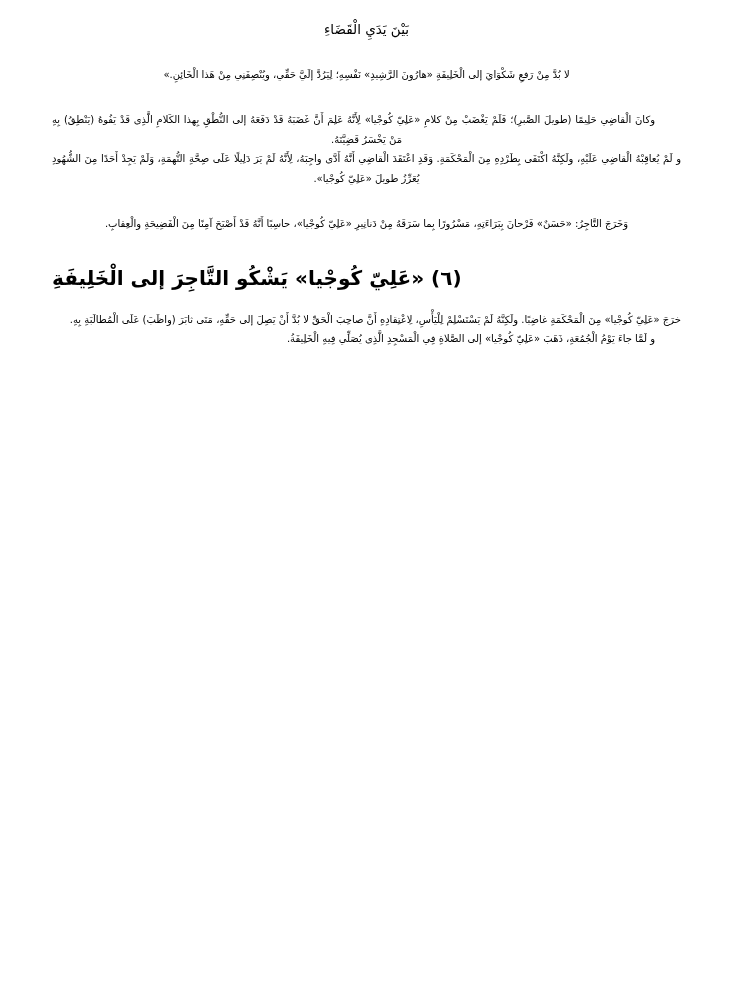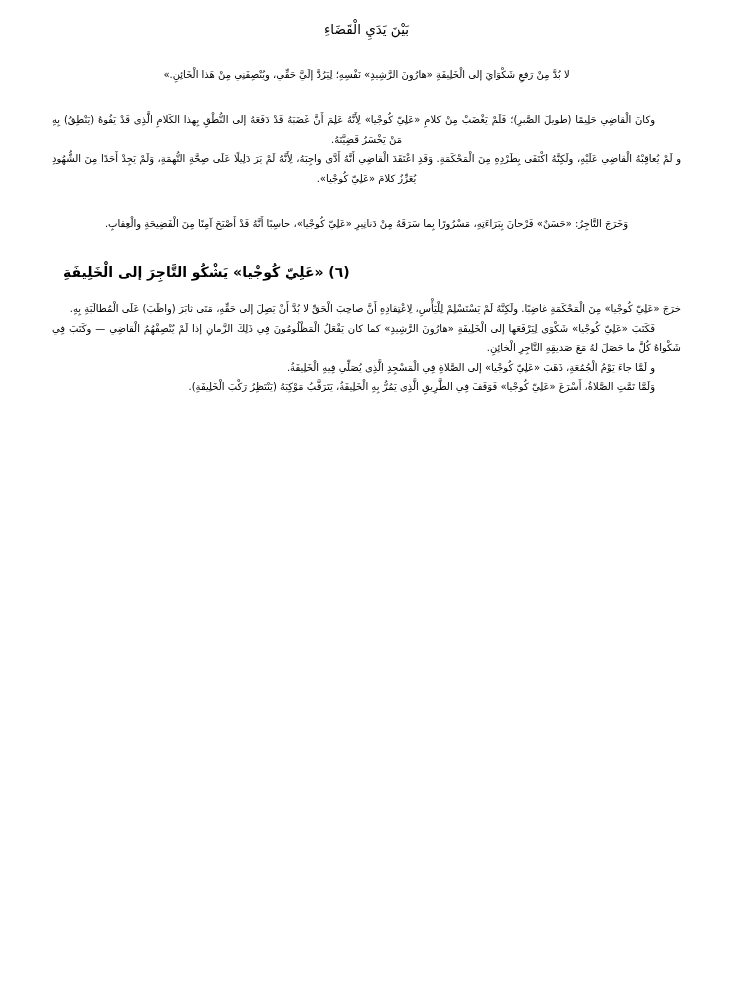--- a/index.html
+++ b/index.html
@@ -40,24 +40,24 @@
   p.para.first-block {
     text-align-last: center;
   }
   .block {
     margin-bottom: 26px;
   }
   .indent {
     text-indent: 26px;
   }
   .heading {
-    font-size: 14px;
+    font-size: 20px;
     font-weight: bold;
     text-align: left;
-    margin: 14px 0 14px 11px;
+    margin: 14px 0 14px 0;
     line-height: 1.8;
     direction: rtl;
   }
   .sec-group p.para {
     text-align: justify;
     text-align-last: right;
   }
   .gap-sm { margin-bottom: 4px; }
 </style>
 </head>
@@ -66,29 +66,27 @@
 <div class="page">
 
   <div class="running-head">بَيْنَ يَدَيِ الْقَضَاءِ</div>
 
   <div class="block">
     <p class="para first-block">لا بُدَّ مِنْ رَفعِ شَكْوَايَ إلى الْخَلِيفَةِ «هارُونَ الرَّشِيدِ» نَفْسِهِ؛ لِيَرُدَّ إلَيَّ حَقِّي، ويُنْصِفَنِي مِنْ هَذا الْخَائِنِ.»</p>
   </div>
 
   <div class="block">
     <p class="para indent gap-sm center-last">وكانَ الْقاضِي حَلِيمًا (طويلَ الصَّبرِ)؛ فَلَمْ يَغْضَبْ مِنْ كلامِ «عَلِيّ كُوجْيا» لِأَنَّهُ عَلِمَ أَنَّ غَضَبَهُ قَدْ دَفَعَهُ إلى النُّطْقِ بِهذا الكَلامِ الَّذِى قَدْ يَفُوهُ (يَنْطِقُ) بِهِ مَنْ يَخْسَرُ قَضِيَّتَهُ.</p>
-    <p class="para center-last">و لَمْ يُعاقِبْهُ الْقاضِي عَلَيْهِ، ولَكِنَّهُ اكْتَفَى بِطَرْدِهِ مِنَ الْمَحْكَمَةِ. وَقَدِ اعْتَقَدَ الْقاضِي أَنَّهُ أَدَّى واجِبَهُ، لِأَنَّهُ لَمْ يَرَ دَلِيلًا عَلَى صِحَّةِ التُّهمَةِ، وَلَمْ يَجِدْ أَحَدًا مِنَ الشُّهُودِ يُعَزِّزُ كلامَ «عَلِيّ كُوجْيا».</p>
+    <p class="para center-last">و لَمْ يُعاقِبْهُ الْقاضِي عَلَيْهِ، ولَكِنَّهُ اكْتَفَى بِطَرْدِهِ مِنَ الْمَحْكَمَةِ. وَقَدِ اعْتَقَدَ الْقاضِي أَنَّهُ أَدَّى واجِبَهُ، لِأَنَّهُ لَمْ يَرَ دَلِيلًا عَلَى صِحَّةِ التُّهمَةِ، وَلَمْ يَجِدْ أَحَدًا مِنَ الشُّهُودِ يُعَزِّزُ طويلَ «عَلِيّ كُوجْيا».</p>
   </div>
 
   <div class="block">
     <p class="para center-last">وَخَرَجَ التَّاجِرُ: «حَسَنٌ» فَرْحانَ بِبَرَاءَتِهِ، مَسْرُورًا بِما سَرَقَهُ مِنْ دَنانِيرِ «عَلِيّ كُوجْيا»، حاسِبًا أَنَّهُ قَدْ أَصْبَحَ آمِنًا مِنَ الْفَضِيحَةِ والْعِقابِ.</p>
   </div>
 
   <div class="heading">(٦) «عَلِيّ كُوجْيا» يَشْكُو التَّاجِرَ إلى الْخَلِيفَةِ</div>
 
   <div class="sec-group">
     <p class="para">خرَجَ «عَلِيّ كُوجْيا» مِنَ الْمَحْكَمَةِ غاضِبًا. ولَكِنَّهُ لَمْ يَسْتَسْلِمْ لِلْيَأْسِ، لِاعْتِقادِهِ أَنَّ صاحِبَ الْحَقِّ لا بُدَّ أَنْ يَصِلَ إلى حَقِّهِ، مَتَى ثابَرَ (واظَبَ) عَلَى الْمُطالَبَةِ بِهِ.</p>
-    <p class="para indent">فَكَتَبَ «عَلِيّ كُوجْيا» شَكْوَى لِيَرْفَعَها إلى الْخَلِيفَةِ «هارُونَ الرَّشِيدِ» كما كان يَفْعَلُ الْمَظْلُومُونَ فِي ذَلِكَ الزَّمانِ إذا لَمْ يُنْصِفْهُمُ الْقاضِي — وكَتَبَ فِي شَكْواهُ كُلَّ ما حَصَلَ لهُ مَعَ صَديقِهِ التَّاجِرِ الْخائِنِ.</p>
     <p class="para indent">و لَمَّا جاءَ يَوْمُ الْجُمُعَةِ، ذَهَبَ «عَلِيّ كُوجْيا» إلى الصَّلاةِ فِي الْمَسْجِدِ الَّذِى يُصَلِّي فِيهِ الْخَلِيفَةُ.</p>
-    <p class="para indent">وَلَمَّا تَمَّتِ الصَّلاةُ، أَسْرَعَ «عَلِيّ كُوجْيا» فَوَقَفَ فِي الطَّرِيقِ الَّذِى يَمُرُّ بِهِ الْخَلِيفَةُ، يَتَرَقَّبُ مَوْكِبَهُ (يَنْتَظِرُ رَكْبَ الْخَلِيفَةِ).</p>
   </div>
 
 </div>
 
 </body></html>

